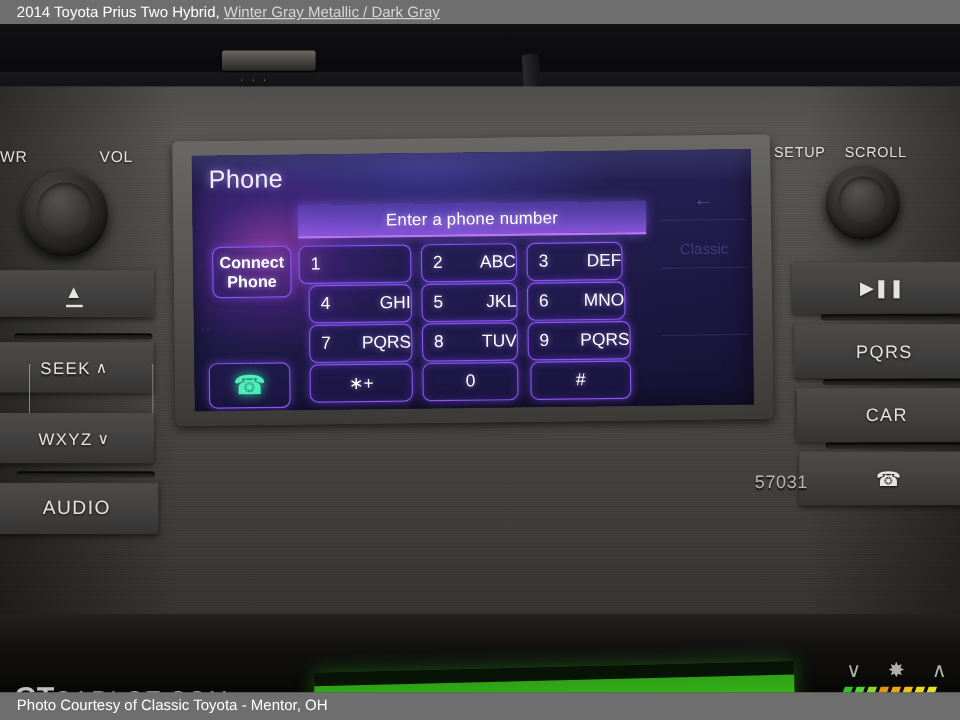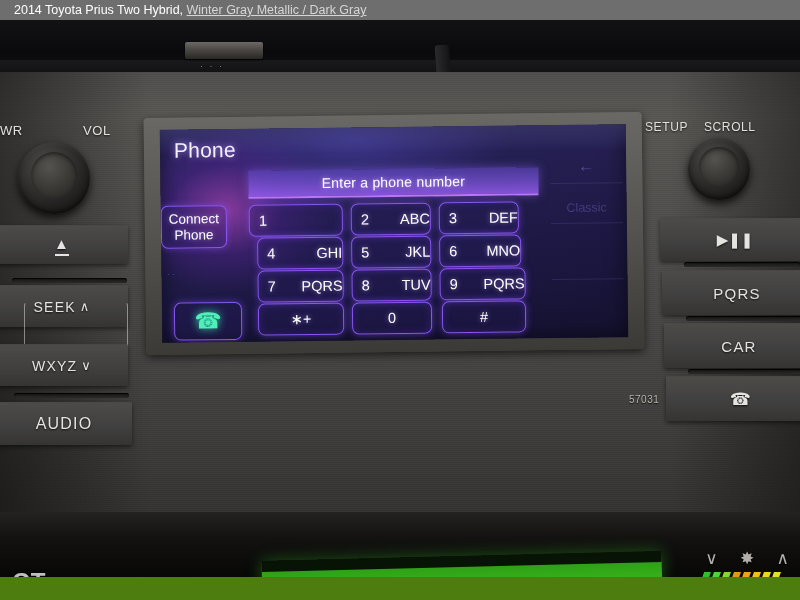--- a/index.html
+++ b/index.html
@@ -215,33 +215,34 @@
     text-shadow: 0 0 5px rgba(190,160,255,.7);
     box-sizing: border-box;
   }
   .key .d { width: 22px; text-align: left; padding-left: 9px; }
   .key .l { flex: 1; text-align: right; }
   .key.center { justify-content: center; }
   .key.center .l { flex: none; text-align: center; }
 
   .key-connect {
     position: absolute;
-    left: 0; top: 76px;
+    left: 16px; top: 76px;
     width: 66px; height: 43px;
     border: 1.6px solid #8a55f0;
     border-radius: 7px;
     background: rgba(40,30,95,.25);
     box-shadow: 0 0 7px rgba(130,80,240,.5), inset 0 0 8px rgba(90,55,190,.3);
     color: #fff;
     font-size: 13.5px;
     line-height: 16px;
     text-align: center;
     padding-top: 5px;
     box-sizing: border-box;
     text-shadow: 0 0 5px rgba(190,160,255,.7);
+    font-weight: bold;
   }
 
   .key-call {
     position: absolute;
     left: 12px; top: 173px;
     width: 66px; height: 36px;
     border: 1.6px solid #8a55f0;
     border-radius: 7px;
     background: rgba(40,30,95,.28);
     box-shadow: 0 0 7px rgba(130,80,240,.55);
@@ -335,21 +336,21 @@
     border: 1.5px solid rgba(215,213,208,.55);
     border-radius: 4px;
   }
 
   .chev { display:inline-block; font-size:13px; margin-left:4px; }
 
   
   .code-label {
     position: absolute;
     color: #b9b5ae;
-    font-size: 10px;
+    font-size: 15px;
     letter-spacing: .5px;
     text-shadow: 0 1px 1px rgba(0,0,0,.8);
   }
 
   
   .lower-dash {
     position: absolute;
     left: 0; top: 492px;
     width: 800px; height: 65px;
     background: linear-gradient(180deg,#232221 0%, #131211 40%, #070706 100%);
@@ -605,14 +606,17 @@
       <i style="background:#e2e02a;"></i>
     </div>
 
     <div class="watermark">
       <span class="wm-gt">GT</span>
       <span class="wm-rest">CARLOT.COM</span>
     </div>
 
   </div>
 
+  <div class="footer-bar">
+    <span>Photo Courtesy of Classic Toyota - Mentor, OH</span>
+  </div>
 
 </div>
 
 </body></html>

